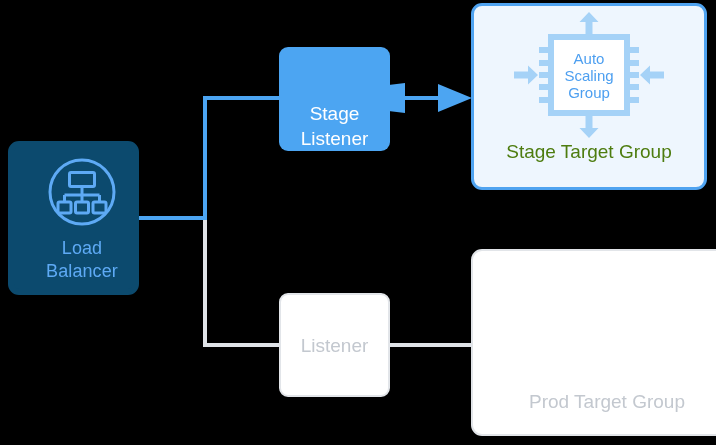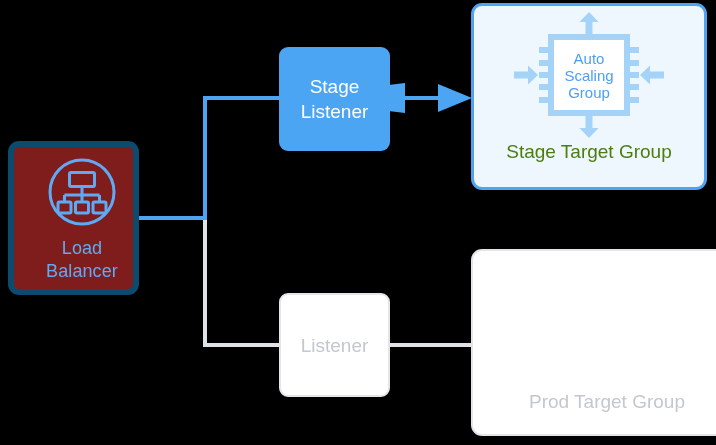--- a/index.html
+++ b/index.html
@@ -25,21 +25,21 @@
     align-items: center;
     justify-content: center;
   }
 
   
   #load-balancer {
     left: 8px;
     top: 141px;
     width: 131px;
     height: 154px;
-    background: #7f1d1d;
+    background: #0c4a6e;
     border: 6px solid #0c4a6e;
     border-radius: 11px;
     z-index: 6;
     padding-left: 17px;
   }
   #lb-icon {
     width: 72px;
     height: 72px;
     margin-top: 2px;
   }
@@ -55,20 +55,21 @@
 
   
   #stage-listener {
     left: 279px;
     top: 47px;
     width: 111px;
     height: 104px;
     background: #4ca5f2;
     border-radius: 9px;
     z-index: 6;
+    justify-content: flex-end;
   }
   #stage-listener-label {
     color: #ffffff;
     font-size: 19px;
     line-height: 25px;
     text-align: center;
     font-weight: 400;
   }
 
   

